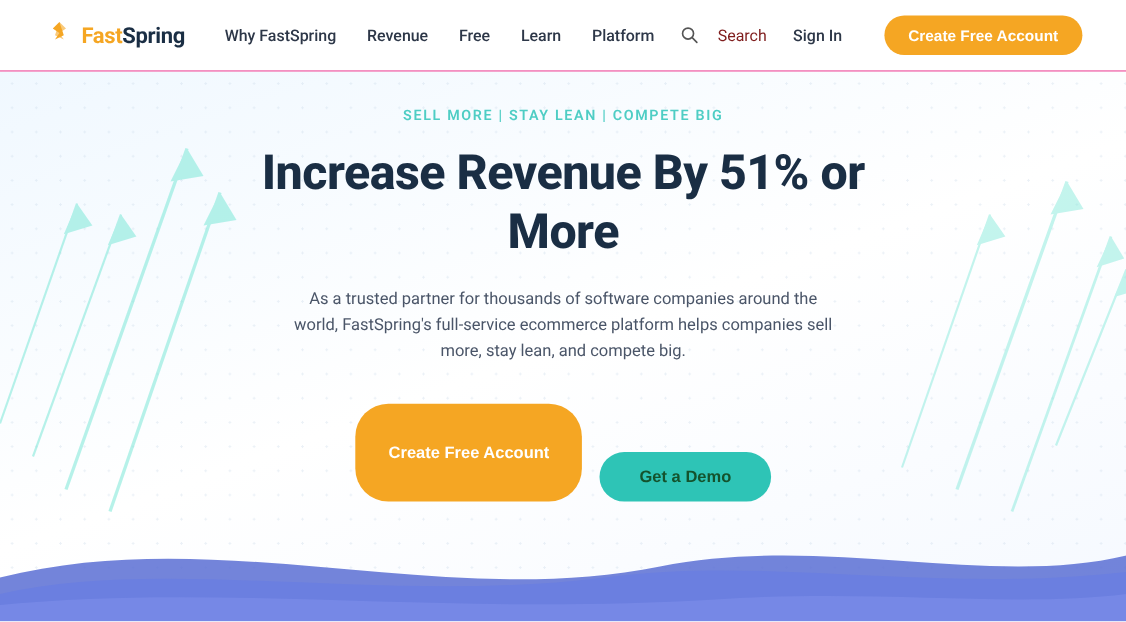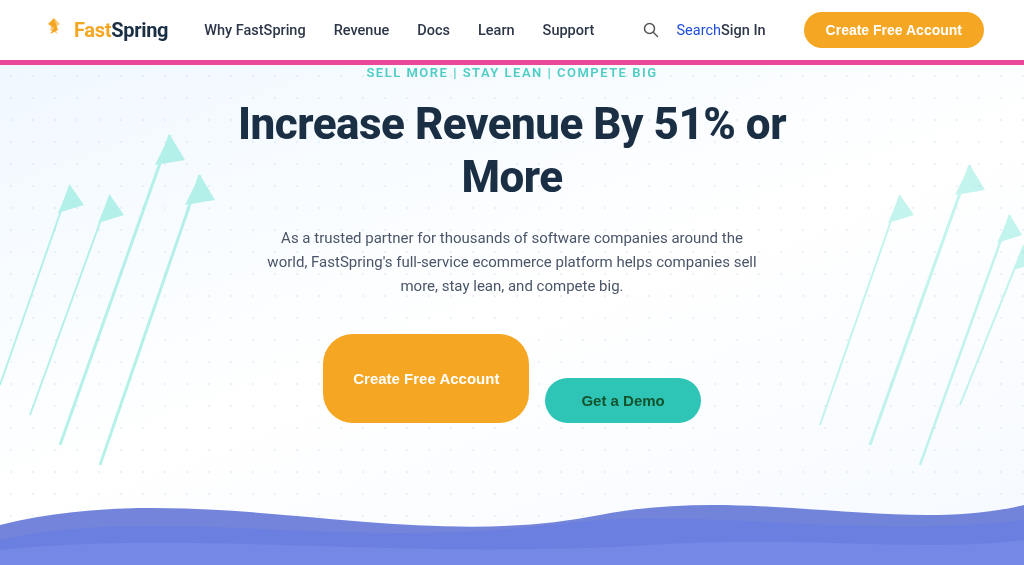--- a/index.html
+++ b/index.html
@@ -11,21 +11,21 @@
       background: #ffffff;
     }
 
     
     .navbar {
       display: flex;
       align-items: center;
       padding: 0 40px;
       height: 65px;
       background: #ffffff;
-      border-bottom: 5px solid #ec4899;
+      border-bottom: 1px solid #ec4899;
       position: relative;
       z-index: 10;
     }
     .logo-wrap {
       display: flex;
       align-items: center;
       gap: 6px;
       margin-right: 36px;
       text-decoration: none;
     }
@@ -53,22 +53,23 @@
       color: #2d3748;
       font-weight: 500;
       cursor: pointer;
       text-decoration: none;
     }
     .nav-search {
       display: flex;
       align-items: center;
       gap: 17px;
       font-size: 14.5px;
-      color: #1d4ed8;
-      cursor: pointer;
+      color: #7f1d1d;
+      cursor: pointer;
+      margin-right: 24px;
     }
     .search-icon-svg {
       width: 16px;
       height: 16px;
       color: #555;
     }
     .nav-right {
       display: flex;
       align-items: center;
       gap: 38px;
@@ -94,21 +95,21 @@
     
     .hero {
       position: relative;
       width: 1024px;
       height: 500px;
       background: linear-gradient(160deg, #f0f8ff 0%, #ffffff 50%, #f5f9ff 100%);
       overflow: hidden;
       display: flex;
       flex-direction: column;
       align-items: center;
-      justify-content: flex-start;
+      justify-content: center;
       padding-bottom: 76px;
     }
 
     
     .hero::before {
       content: '';
       position: absolute;
       top: 0; left: 0; right: 0; bottom: 0;
       background-image: radial-gradient(circle, #c8d8e8 1px, transparent 1px);
       background-size: 22px 22px;
@@ -203,23 +204,23 @@
       <path d="M14 2L20 8l-6 4 4 6-8-4 2-6z" fill="#f5a623" opacity="0.6"></path>
     </svg>
     <span class="logo-text">
       <span>Fast</span><span style="color:#1a2e44">Spring</span>
     </span>
   </a>
 
   <div class="nav-links">
     <a class="nav-link">Why FastSpring</a>
     <a class="nav-link">Revenue</a>
-    <a class="nav-link">Docs</a>
+    <a class="nav-link">Free</a>
     <a class="nav-link">Learn</a>
-    <a class="nav-link">Support</a>
+    <a class="nav-link">Platform</a>
   </div>
 
   <div class="nav-search">
     <svg class="search-icon-svg" viewBox="0 0 16 16" fill="none">
       <circle cx="6.5" cy="6.5" r="5" stroke="#555" stroke-width="1.5"></circle>
       <line x1="10.5" y1="10.5" x2="14.5" y2="14.5" stroke="#555" stroke-width="1.5" stroke-linecap="round"></line>
     </svg>
     <span>Search</span>
   </div>
 

